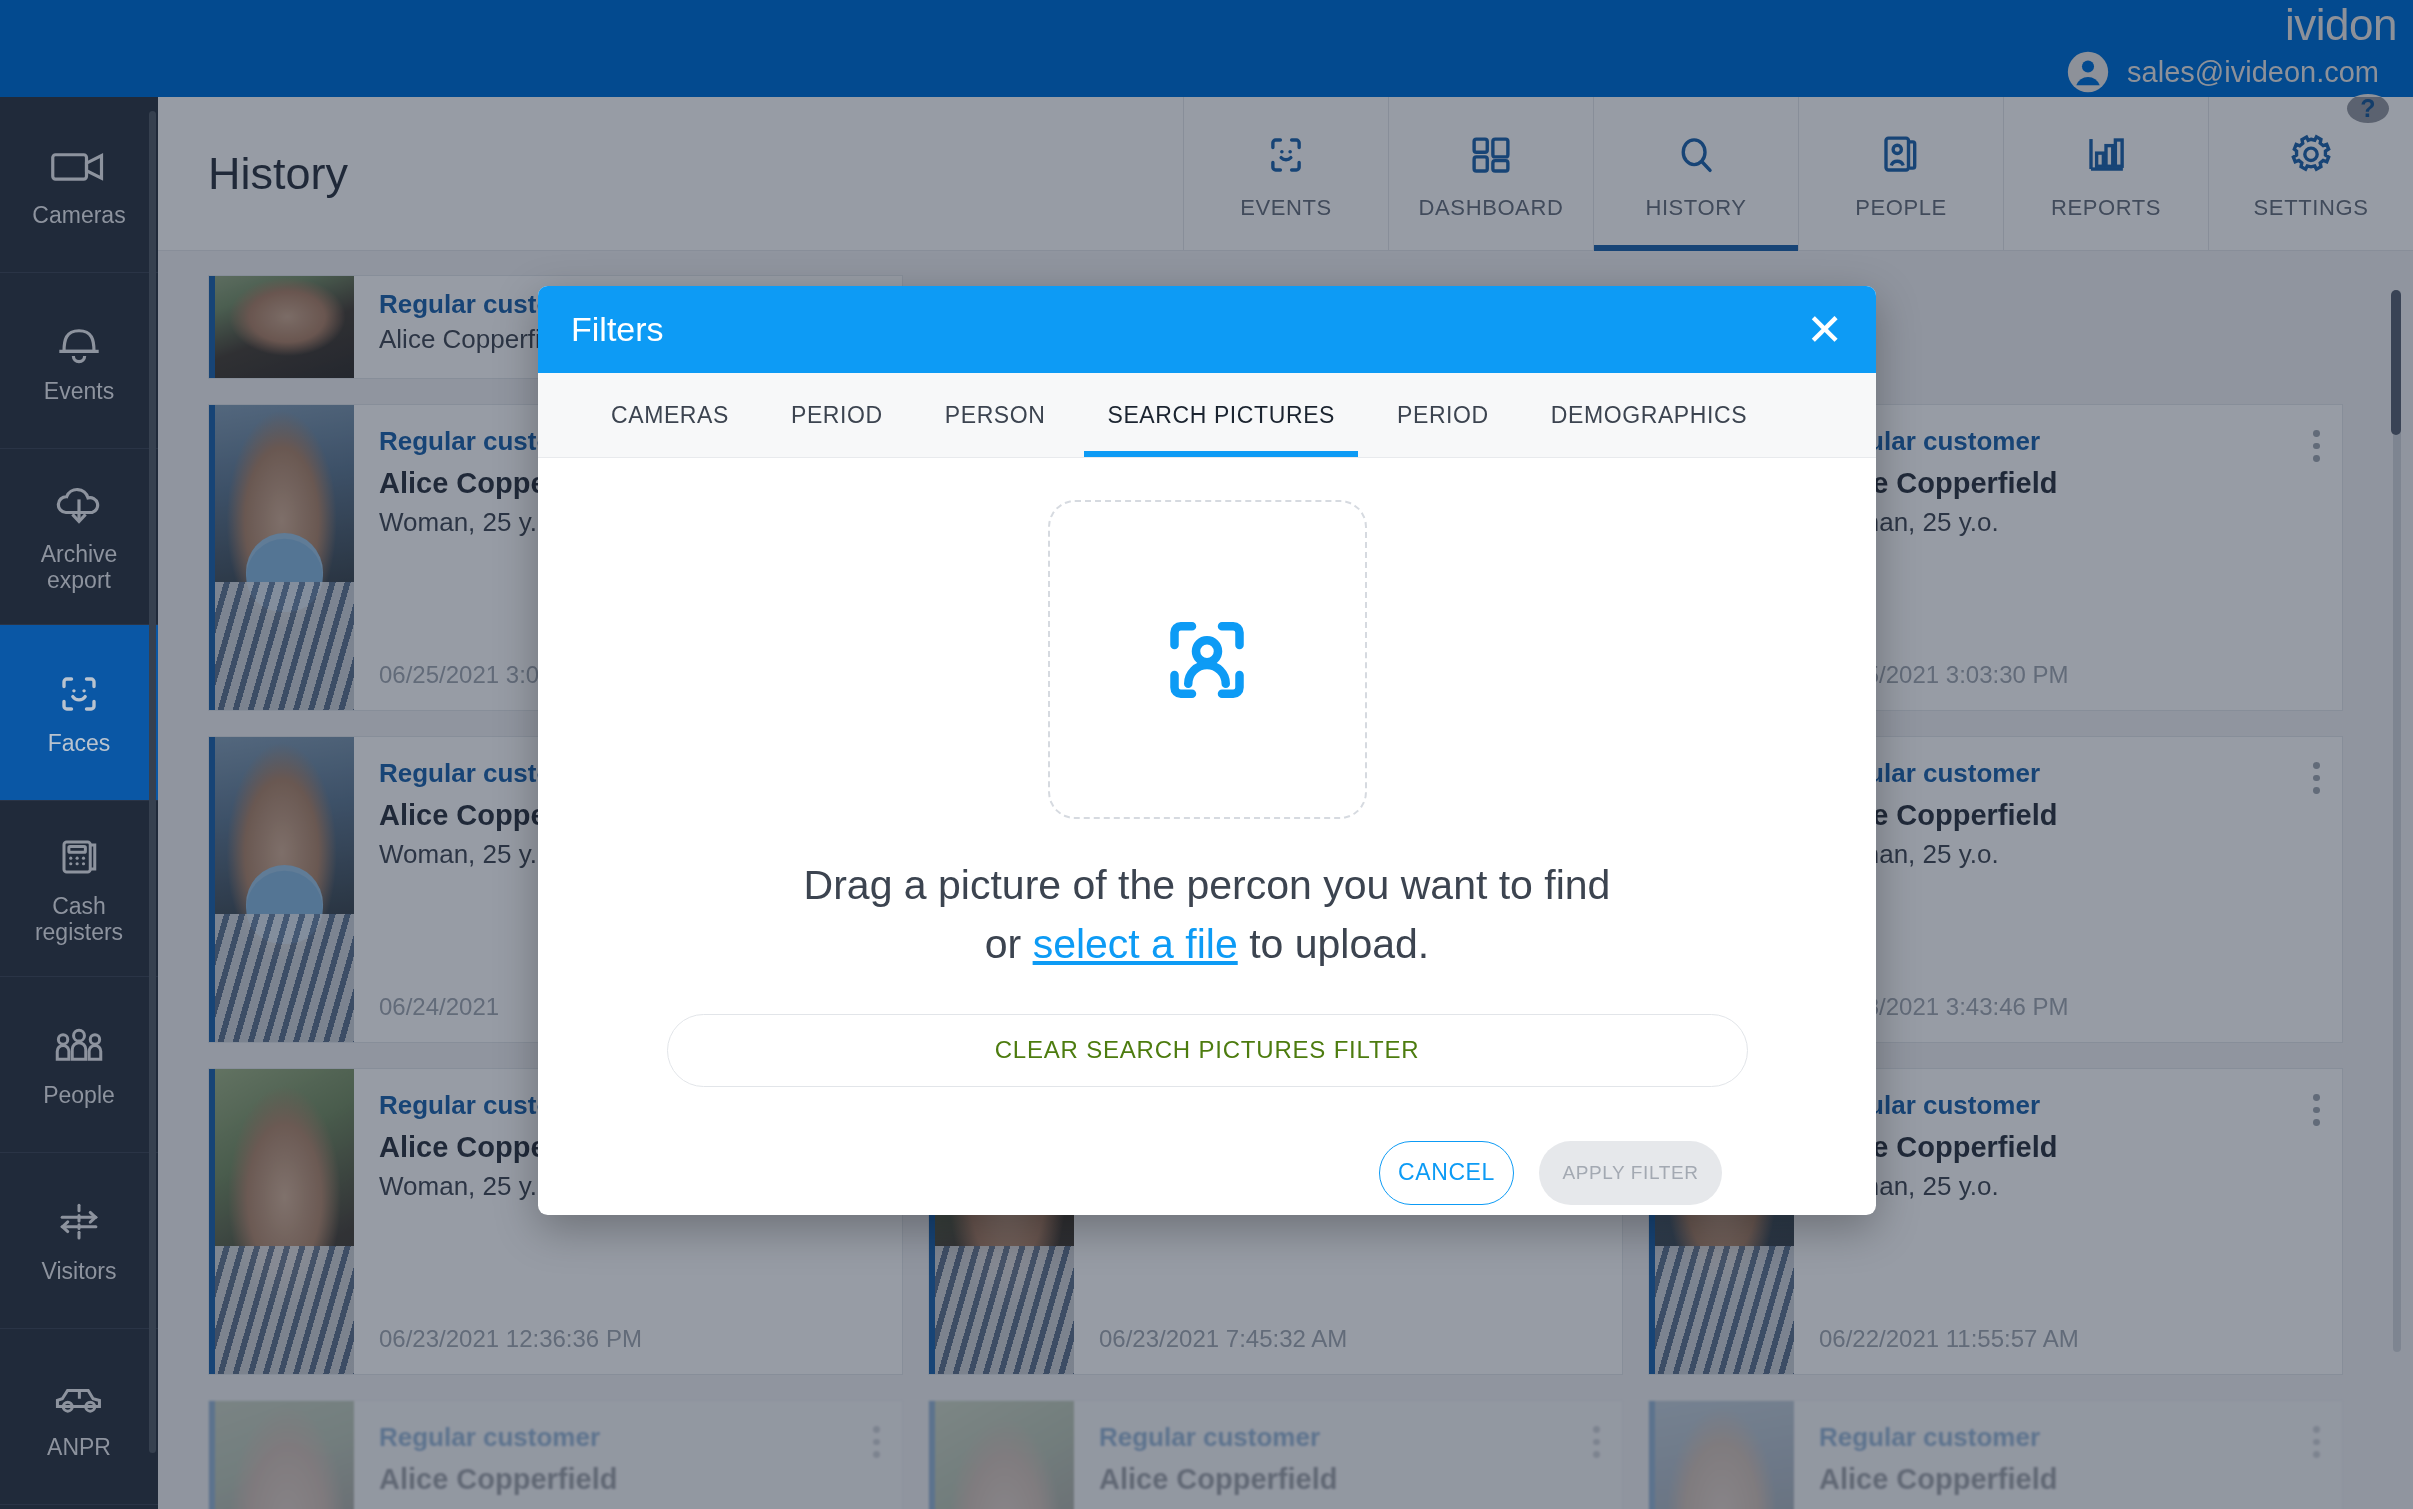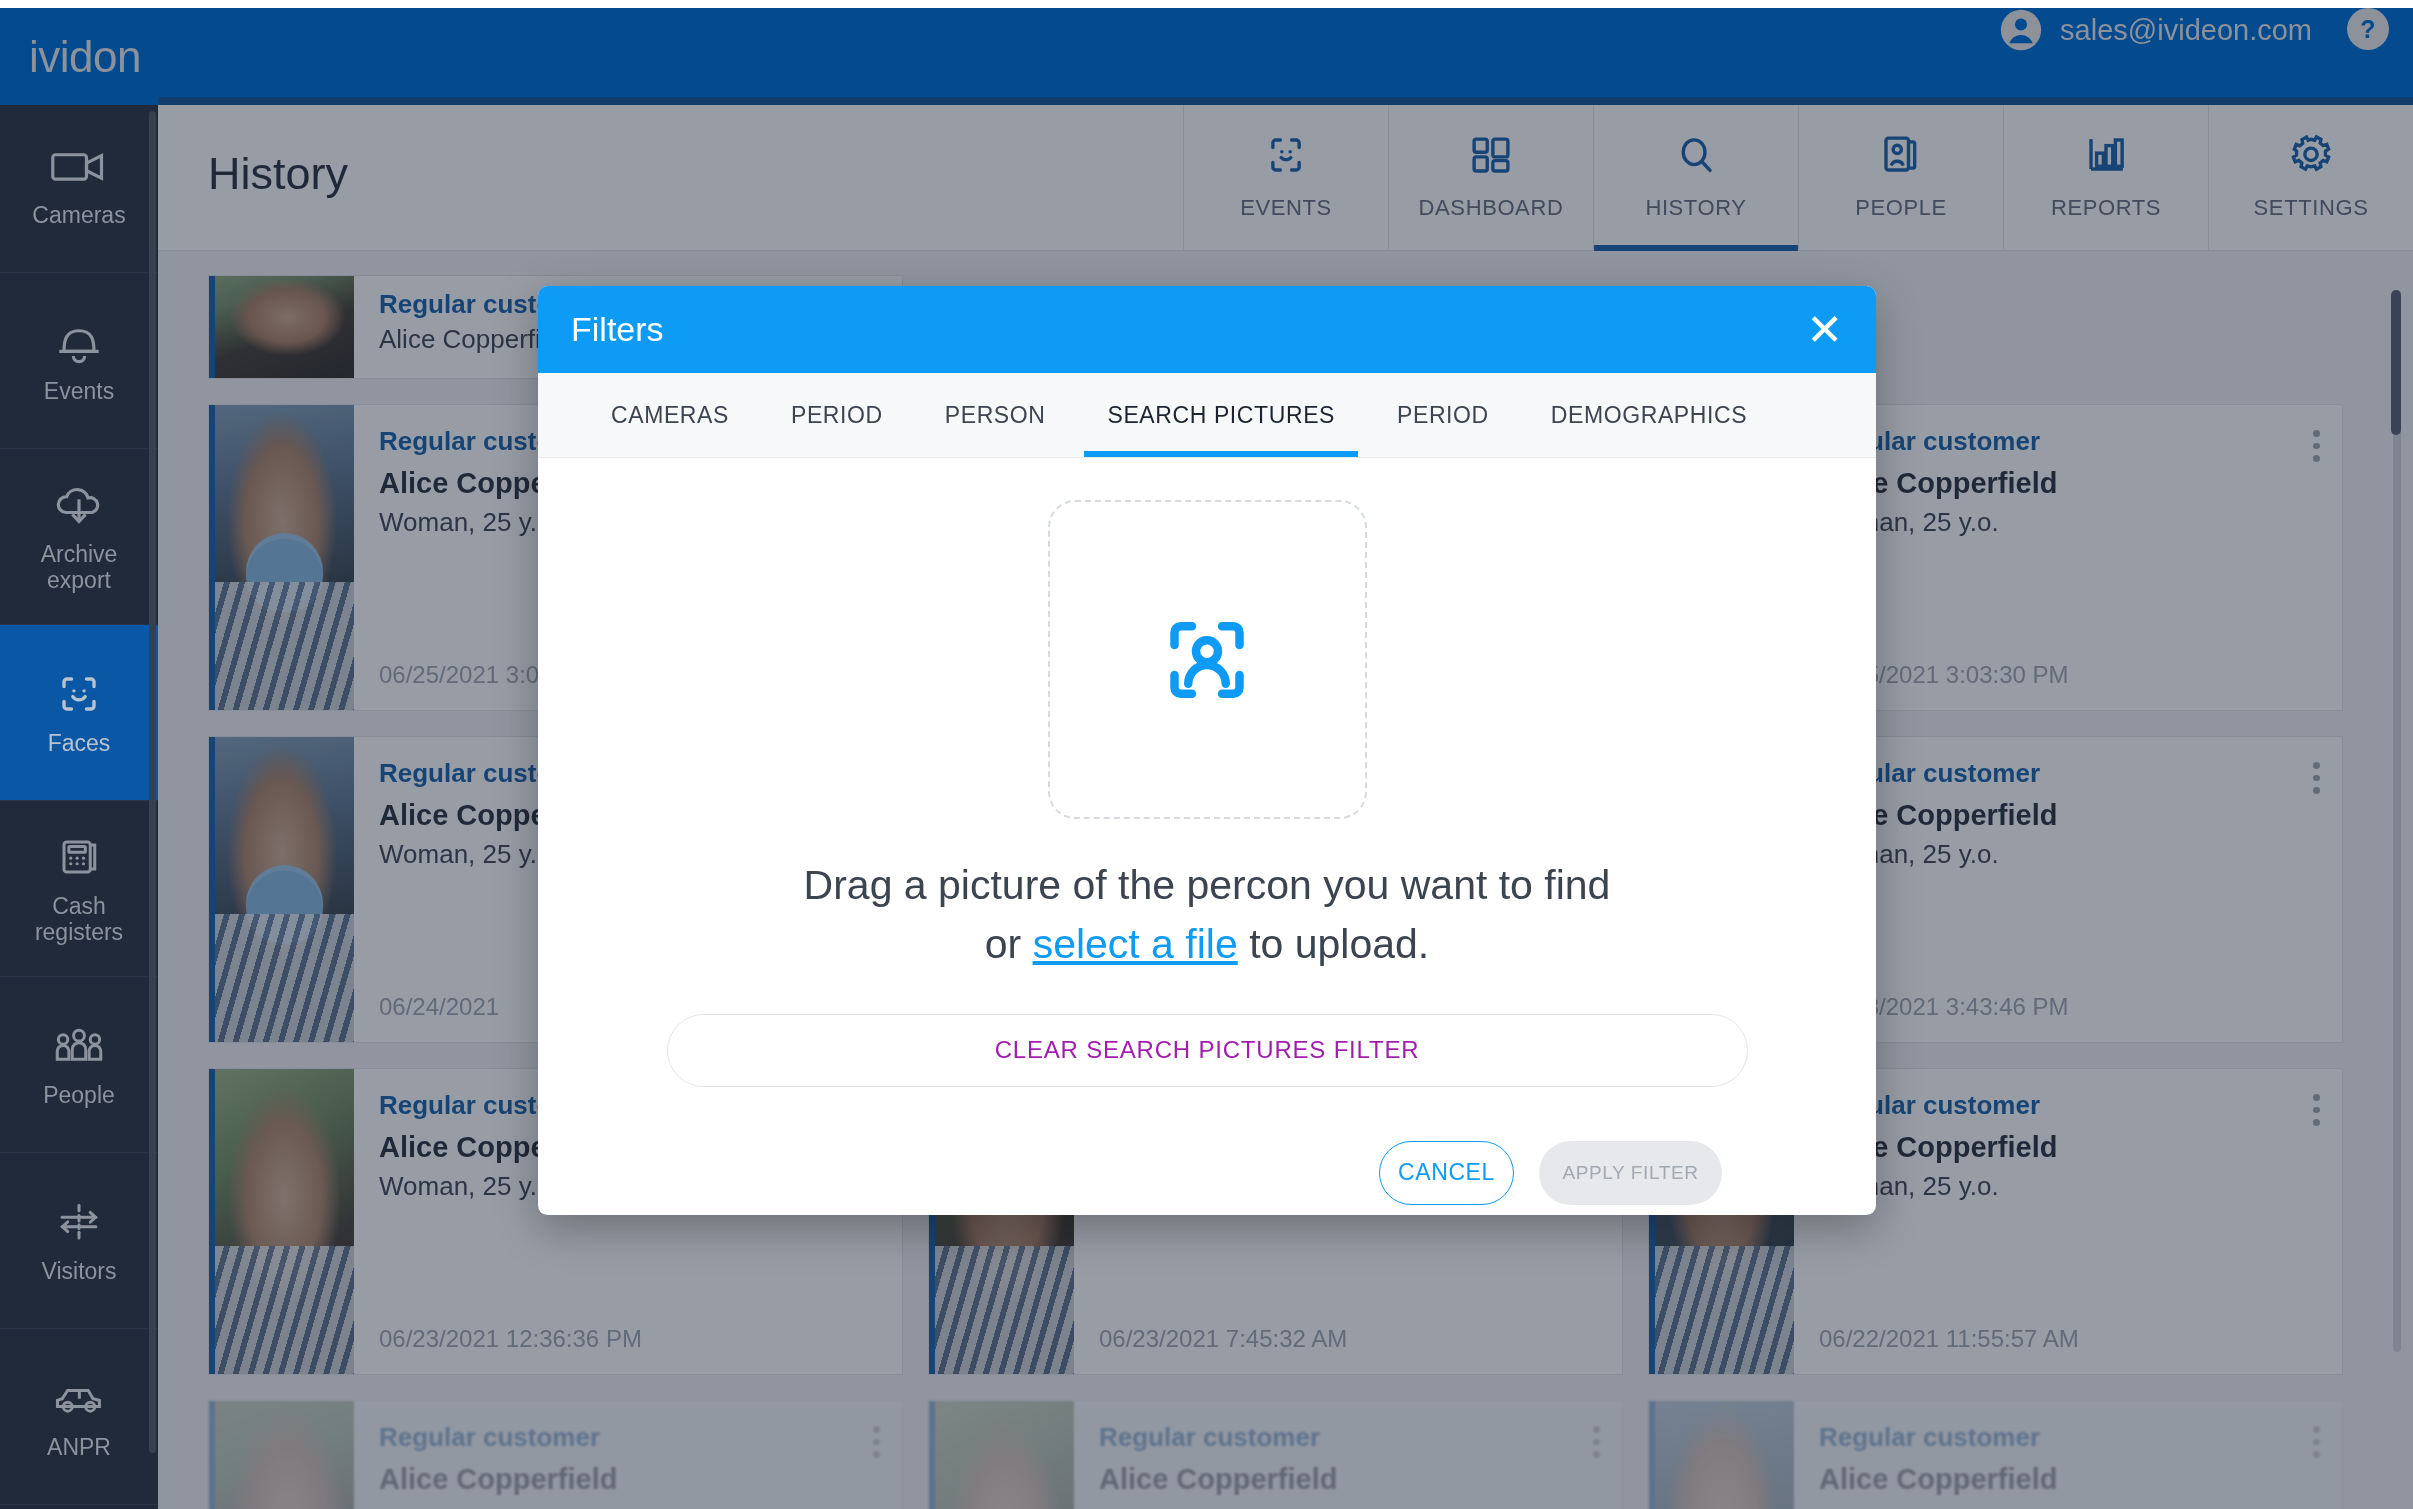--- a/index.html
+++ b/index.html
@@ -7,23 +7,24 @@
     width: 2414px; height: 1509px;
     overflow: hidden;
     font-family: "Liberation Sans", sans-serif;
     background: #ffffff;
   }
 
   .app { position: relative; width: 2414px; height: 1509px; overflow: hidden; }
 
   
   .topbar {
-    position: absolute; top: 8px; left: 0; width: 2414px; height: 97px;
-    background: #034a8f; display: flex; align-items: flex-start;
+    position: absolute; top: 0; left: 0; width: 2414px; height: 97px;
+    background: #034a8f; display: flex; align-items: flex-end;
     z-index: 40;
+    flex-direction: column;
   }
   .brand {
     width: 158px; height: 97px; background: #034a8f;
     display: flex; align-items: center; padding-left: 29px;
   }
   .brand-text {
     color: #8d9199; font-size: 44px; font-weight: 400; letter-spacing: -0.5px;
   }
   .topbar-spacer { flex: 1; }
   .account {
@@ -179,21 +180,21 @@
 
   .dz-text {
     margin-top: 37px; text-align: center; color: #3c4450;
     font-size: 41px; line-height: 1.45;
   }
   .dz-link { color: #0d9bf5; text-decoration: underline; cursor: pointer; margin-top: 40px; }
 
   .clear-btn {
     margin: 39px auto 0 auto; width: 1081px; height: 73px;
     border: 1.9px solid #e2e5e9; border-radius: 39px; background: #fff;
-    color: #a21caf; font-size: 24px; letter-spacing: 0.8px;
+    color: #4d7c0f; font-size: 24px; letter-spacing: 0.8px;
     display: flex; align-items: center; justify-content: center; cursor: pointer;
   }
 
   .modal-actions {
     margin-top: 54px; display: flex; justify-content: flex-end;
     gap: 25px; padding-right: 77px;
   }
   .btn-cancel {
     width: 135px; height: 64px; border-radius: 35px;
     border: 1.9px solid #0d9bf5; color: #0d9bf5; background: #fff;

